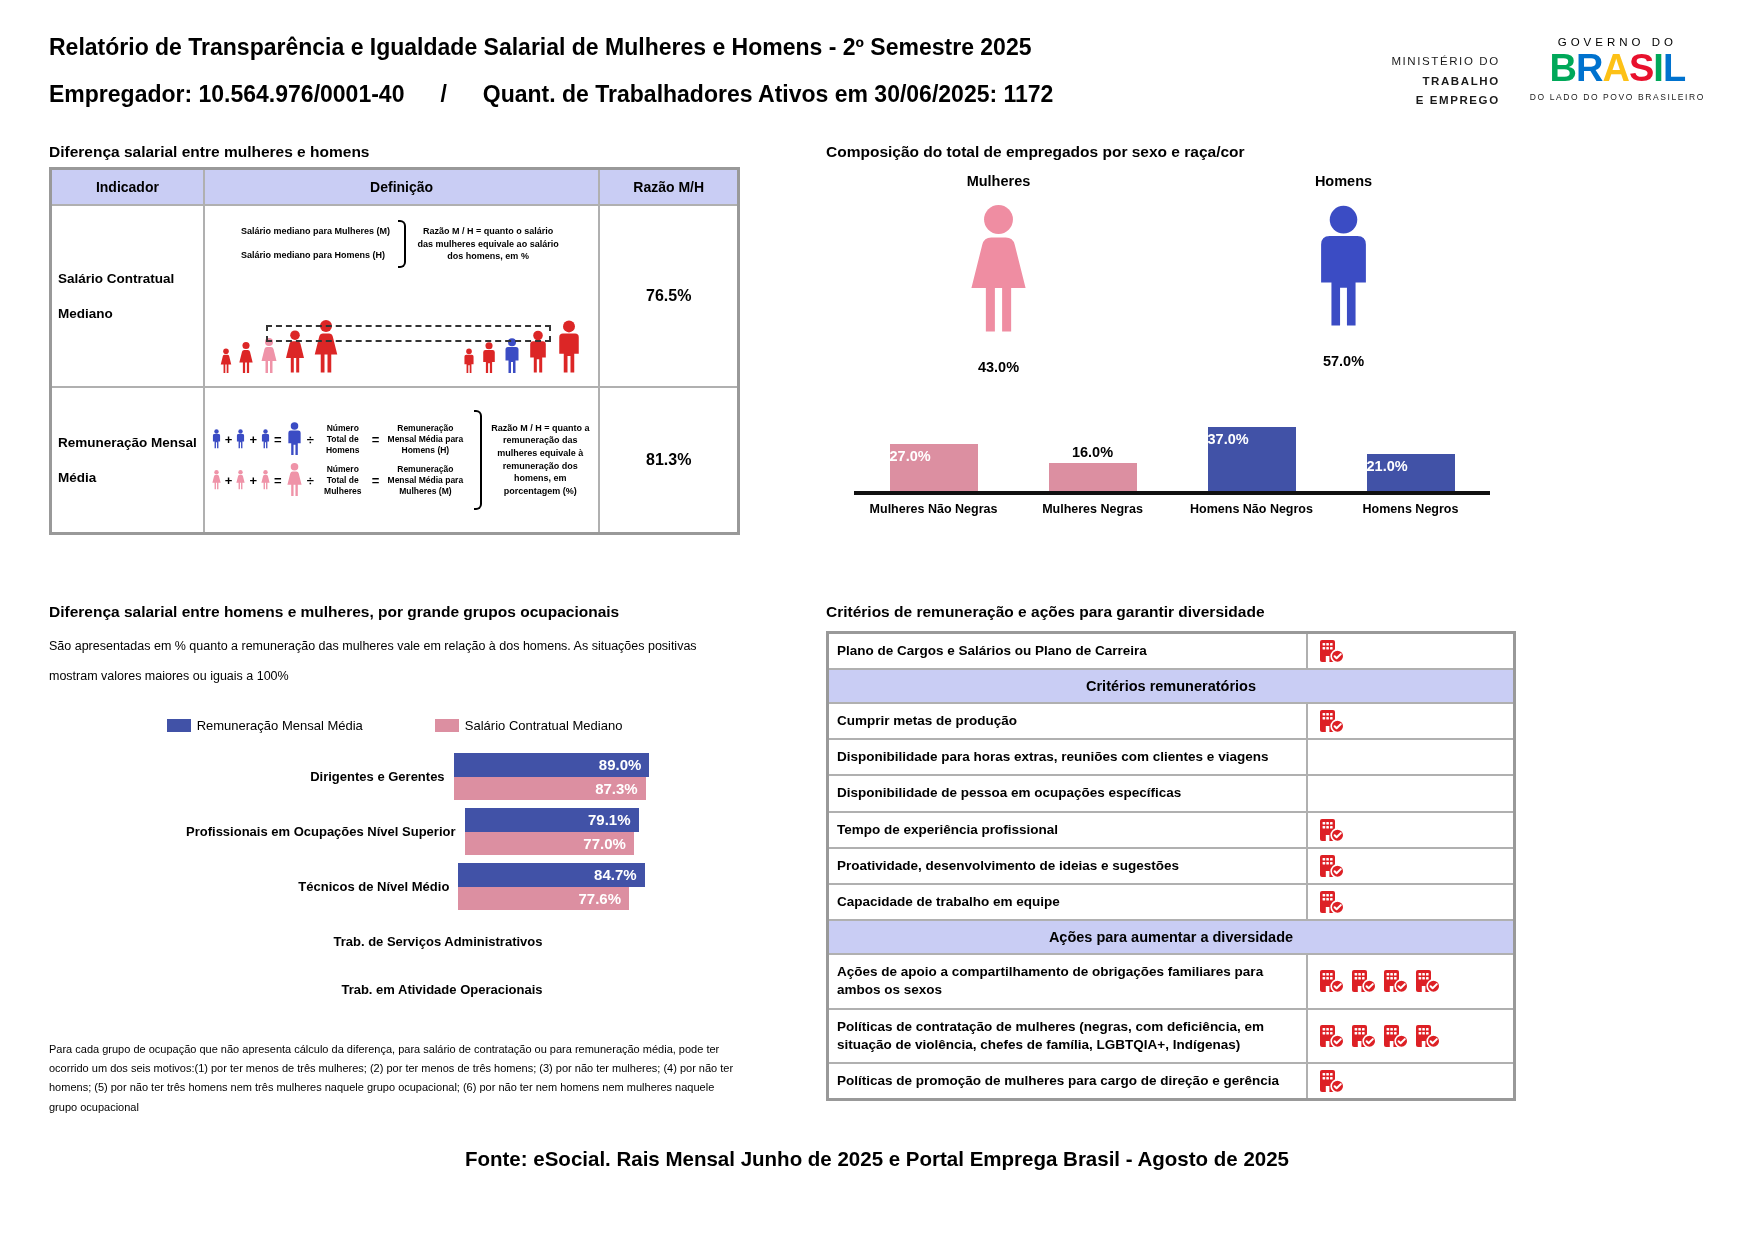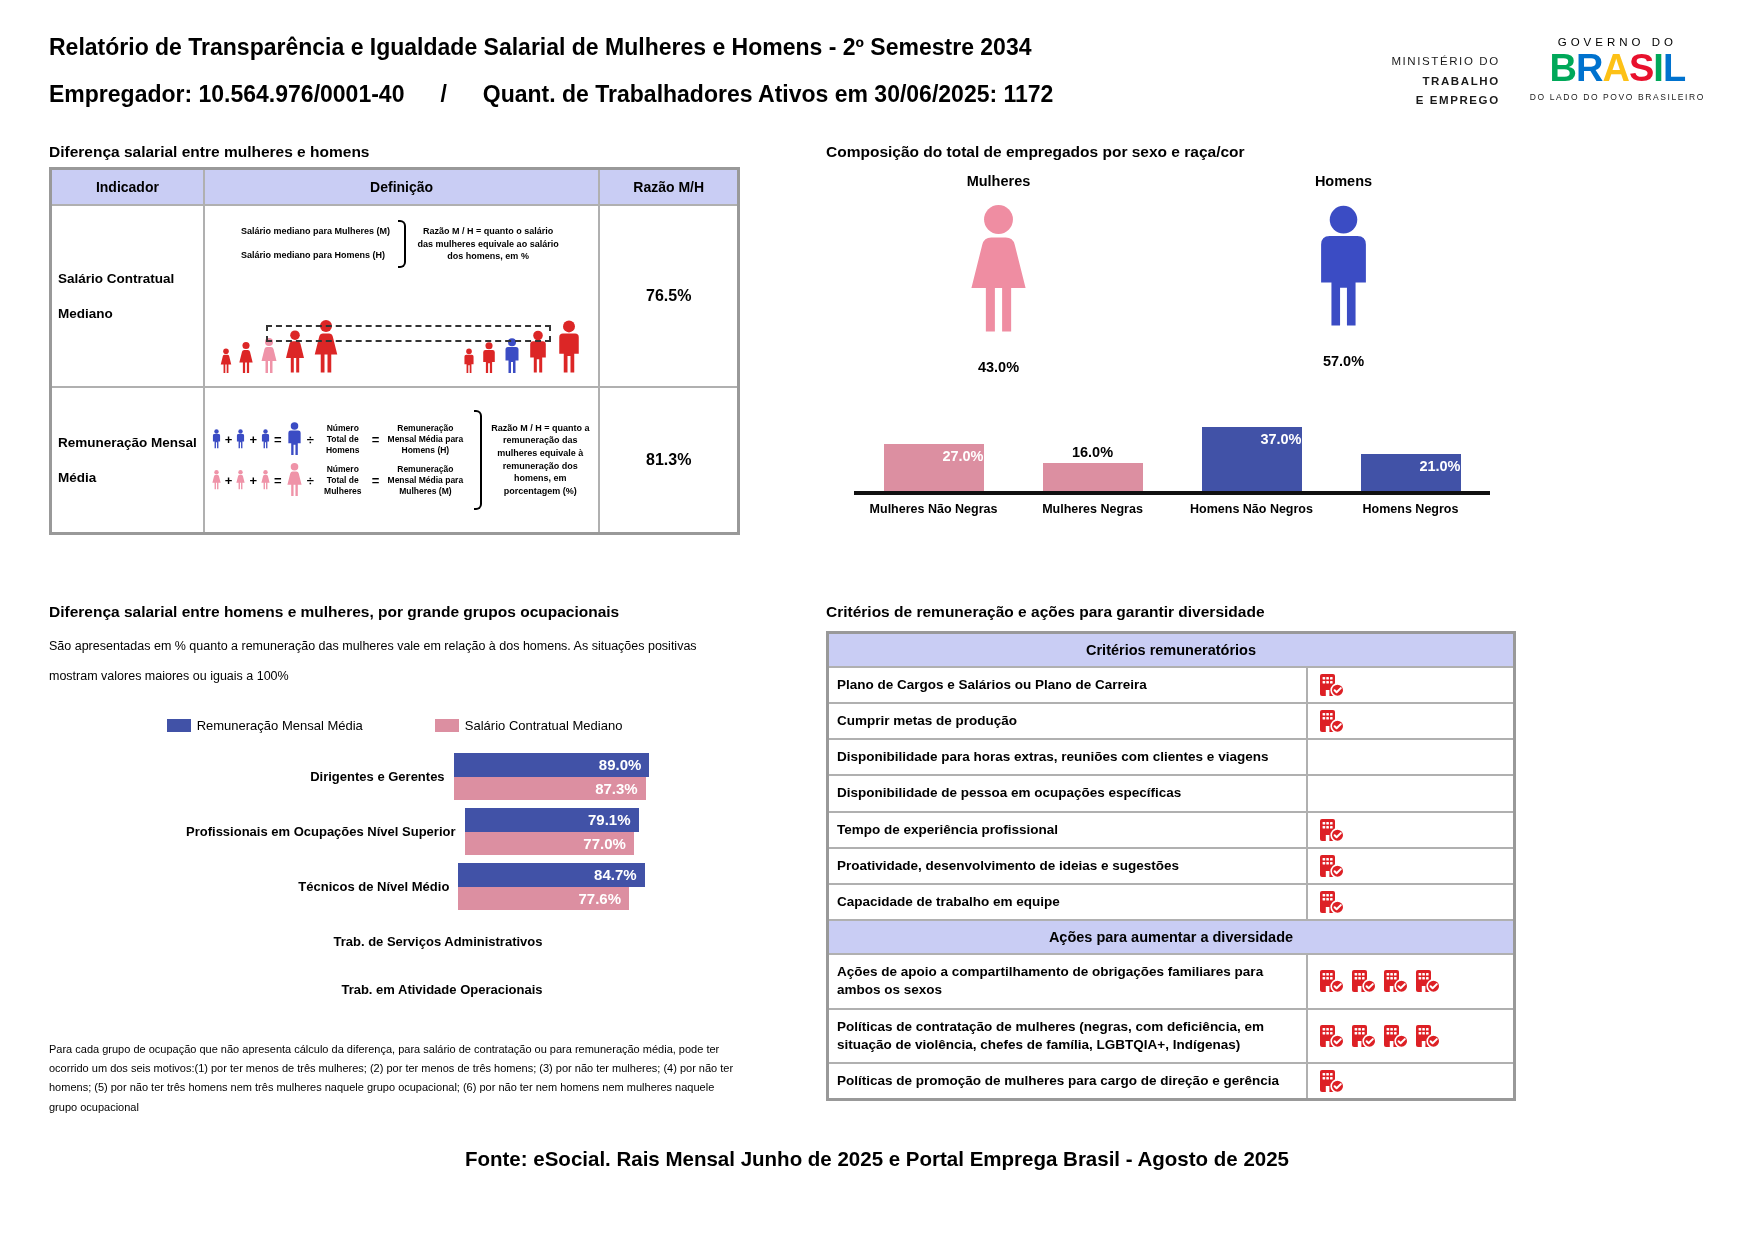--- a/index.html
+++ b/index.html
@@ -70,21 +70,21 @@
 
   
   .figs { display: flex; margin-top: 12px; }
   .fig { width: 50%; text-align: center; }
   .fig-label { font-size: 14.5px; font-weight: bold; margin-bottom: 16px; }
   .fig-value { font-size: 14.5px; font-weight: bold; margin-top: 20px; }
 
   .vchart { margin: 48px 26px 0 28px; }
   .vbars { display: flex; align-items: flex-end; height: 72px; border-bottom: 4px solid #111; }
   .vcol { flex: 1; height: 72px; display: flex; flex-direction: column; justify-content: flex-end; align-items: center; }
-  .vbar { width: 100px; display: flex; justify-content: flex-end; }
+  .vbar { width: 88px; display: flex; justify-content: flex-start; }
   .vbar.pink { background: #dc8fa1; } .vbar.blue { background: #4152a7; }
   .vin { color: #fff; font-size: 14.5px; font-weight: bold; margin-top: 4px; }
   .vout { color: #000; font-size: 14.5px; font-weight: bold; margin-bottom: 3px; }
   .vlabels { display: flex; margin-top: 7px; }
   .vlabel { flex: 1; text-align: center; font-size: 12.5px; font-weight: bold; }
 
   
   .desc { font-size: 12.5px; line-height: 2.45; margin-top: 10px; }
   .legend { display: flex; justify-content: center; gap: 72px; margin: 26px 0 20px; }
   .leg-item { display: flex; align-items: center; gap: 6px; font-size: 13px; }
@@ -136,21 +136,21 @@
       <circle cx="19.5" cy="17.2" r="6.3" fill="#dd2025" stroke="#fff" stroke-width="1.6"></circle>
       <path d="M16.6 17.3 l2 2 l4.2 -4.2" fill="none" stroke="#fff" stroke-width="2" stroke-linecap="round" stroke-linejoin="round"></path>
     </symbol>
   </defs>
 </svg>
 
 <div class="page">
 
   <div class="header">
     <div class="titles">
-      <h1>Relatório de Transparência e Igualdade Salarial de Mulheres e Homens - 2º Semestre 2034</h1>
+      <h1>Relatório de Transparência e Igualdade Salarial de Mulheres e Homens - 2º Semestre 2025</h1>
       <div class="subtitle">
         <span>Empregador: 10.564.976/0001-40</span><span class="sep">/</span><span>Quant. de Trabalhadores Ativos em 30/06/2025: 1172</span>
       </div>
     </div>
     <div class="logos">
       <div class="ministry">
         <div class="m1">MINISTÉRIO DO</div>
         <div class="m2">TRABALHO</div>
         <div class="m3">E EMPREGO</div>
       </div>
@@ -398,31 +398,31 @@
       </div>
 
       <p class="chart-note">Para cada grupo de ocupação que não apresenta cálculo da diferença, para salário de contratação ou para remuneração média, pode ter ocorrido um dos seis motivos:(1) por ter menos de três mulheres; (2) por ter menos de três homens; (3) por não ter mulheres; (4) por não ter homens; (5) por não ter três homens nem três mulheres naquele grupo ocupacional; (6) por não ter nem homens nem mulheres naquele grupo ocupacional</p>
     </div>
 
     <div class="sec-br">
       <h3 class="section">Critérios de remuneração e ações para garantir diversidade</h3>
       <table class="crit">
         <tbody>
             <tr>
+          <td class="crit-label">Plano de Cargos e Salários ou Plano de Carreira</td>
+          <td class="crit-icons">
+                <div class="iconrow">
+                  <svg width="27" height="24">
+                    <use href="#sym-bcheck"></use>
+                  </svg>
+                </div>
+              </td>
+        </tr>
+        <tr>
           <td class="crit-head" colspan="2">Critérios remuneratórios</td>
-        </tr>
-        <tr>
-          <td class="crit-label">Plano de Cargos e Salários ou Plano de Carreira</td>
-          <td class="crit-icons">
-                <div class="iconrow">
-                  <svg width="27" height="24">
-                    <use href="#sym-bcheck"></use>
-                  </svg>
-                </div>
-              </td>
         </tr>
         <tr>
           <td class="crit-label">Cumprir metas de produção</td>
           <td class="crit-icons">
                 <div class="iconrow">
                   <svg width="27" height="24">
                     <use href="#sym-bcheck"></use>
                   </svg>
                 </div>
               </td>

